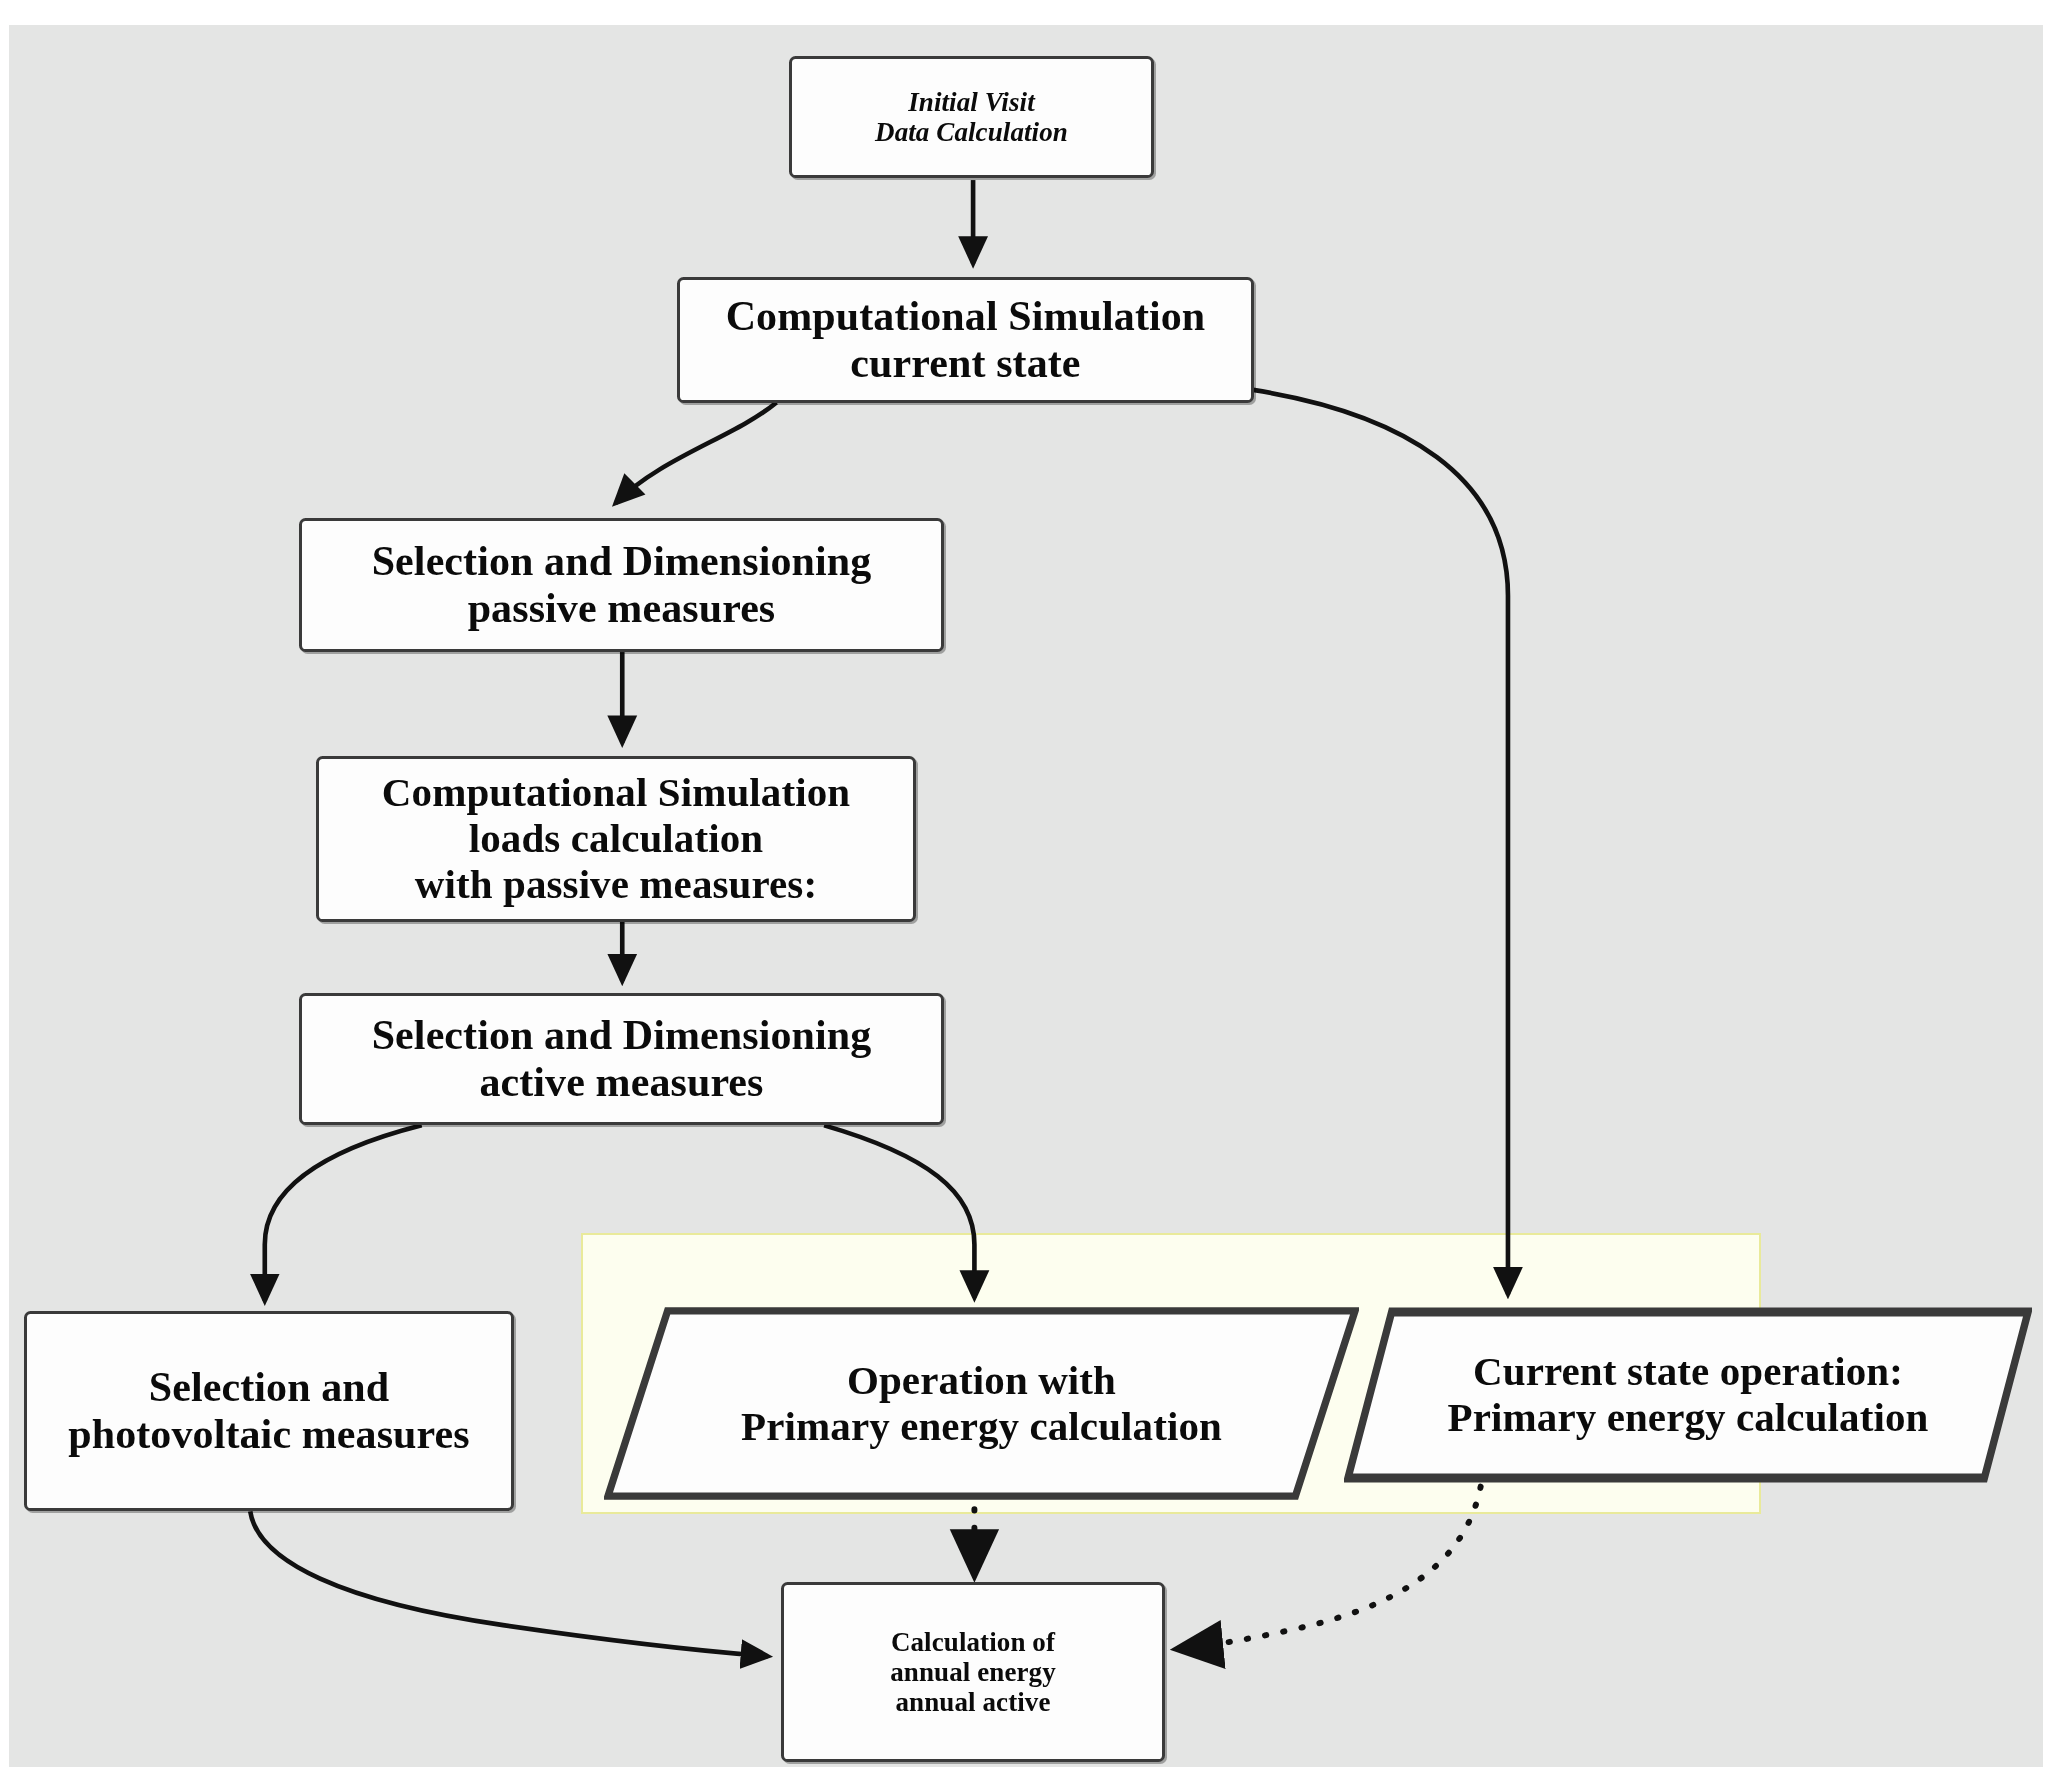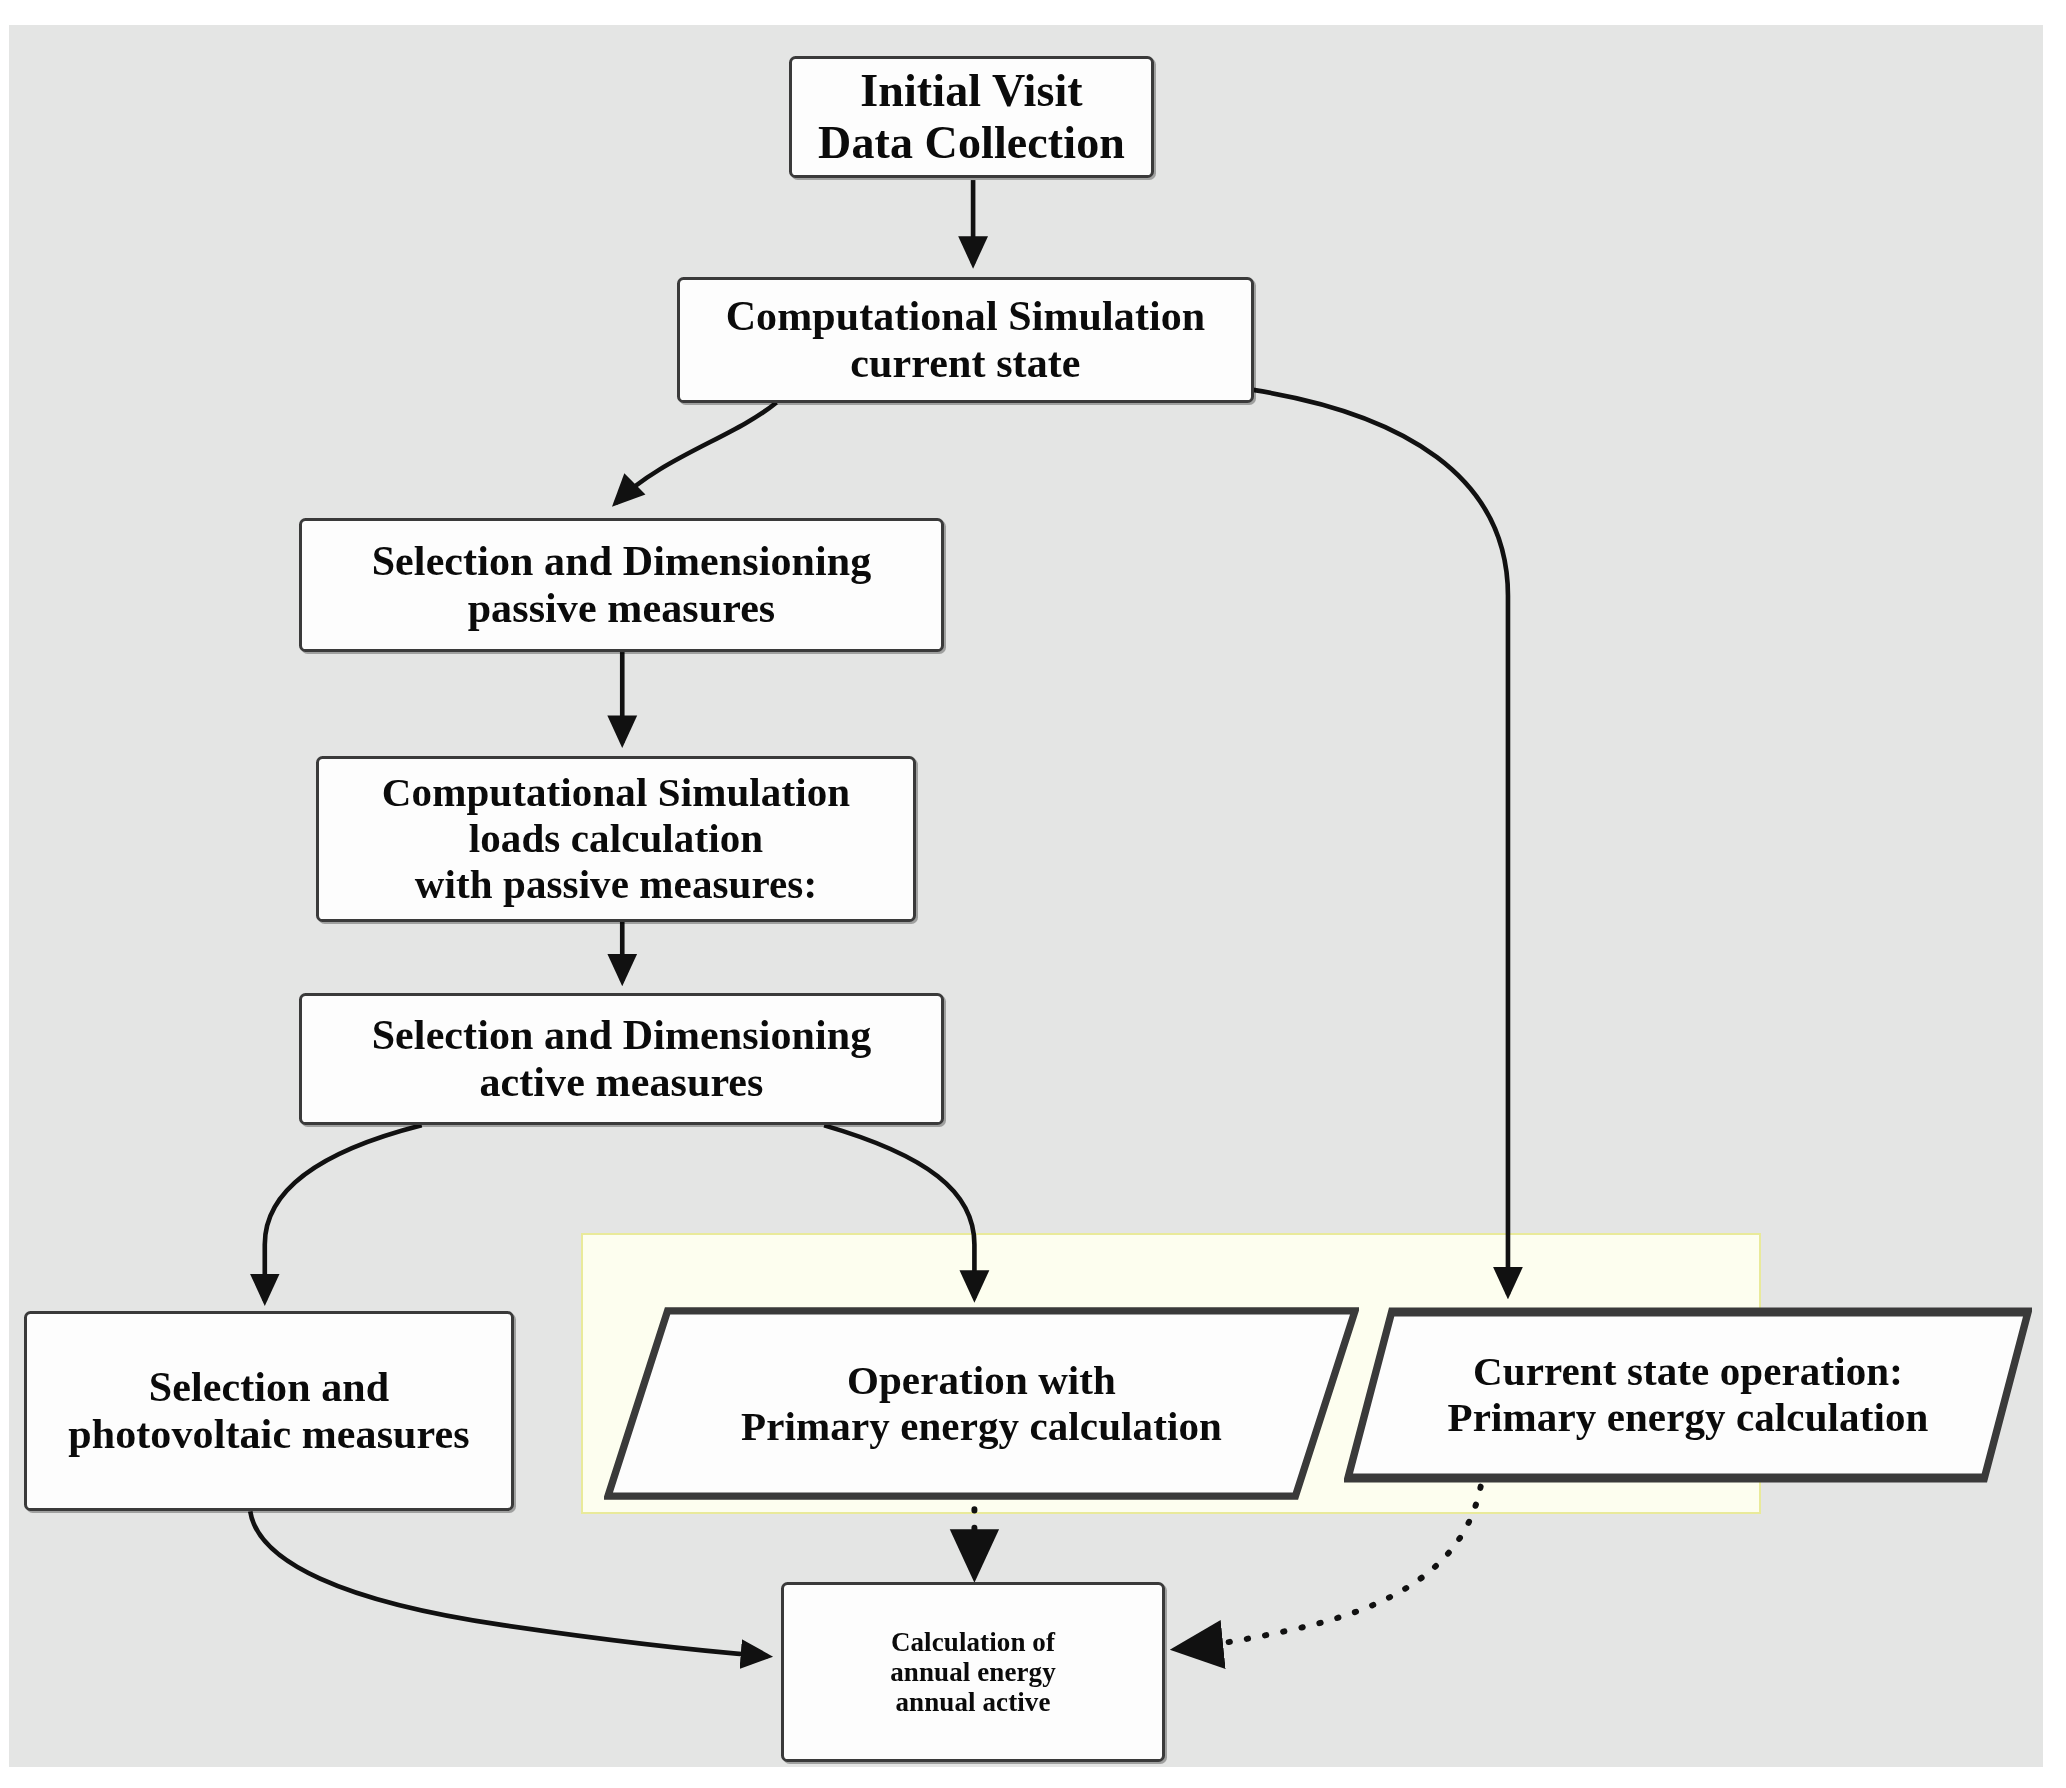--- a/index.html
+++ b/index.html
@@ -49,23 +49,23 @@
     <path d="M 1245,1700 C 1400,1745 1472,1800 1472,1880 L 1472,1960" fill="none" stroke="#111111" stroke-width="7" marker-end="url(#arw)"></path>
 
     <path d="M 378,2283 C 390,2360 520,2420 760,2455 C 930,2480 1070,2495 1160,2502" fill="none" stroke="#111111" stroke-width="7" marker-end="url(#arw)"></path>
 
     <path d="M 1472,2280 L 1472,2378" fill="none" stroke="#111111" stroke-width="9" stroke-dasharray="2 26" stroke-linecap="round" marker-end="url(#arwd)"></path>
 
     <path d="M 2242,2190 C 2242,2340 2140,2420 1960,2460 C 1880,2478 1820,2487 1780,2491" fill="none" stroke="#111111" stroke-width="9" stroke-dasharray="2 26" stroke-linecap="round" marker-end="url(#arwd)"></path>
   </svg>
 
   <div class="node rect" style="left:789px;top:56px;width:365px;height:122px;">
-    <div class="lines" style="font-size:46px;">
+    <div class="lines" style="font-size:27px;font-style:italic;">
       <span class="ln">Initial Visit</span>
-      <span class="ln">Data Collection</span>
+      <span class="ln">Data Calculation</span>
     </div>
   </div>
 
   <div class="node rect" style="left:677px;top:277px;width:577px;height:126px;">
     <div class="lines" style="font-size:42px;">
       <span class="ln">Computational Simulation</span>
       <span class="ln">current state</span>
     </div>
   </div>
 

